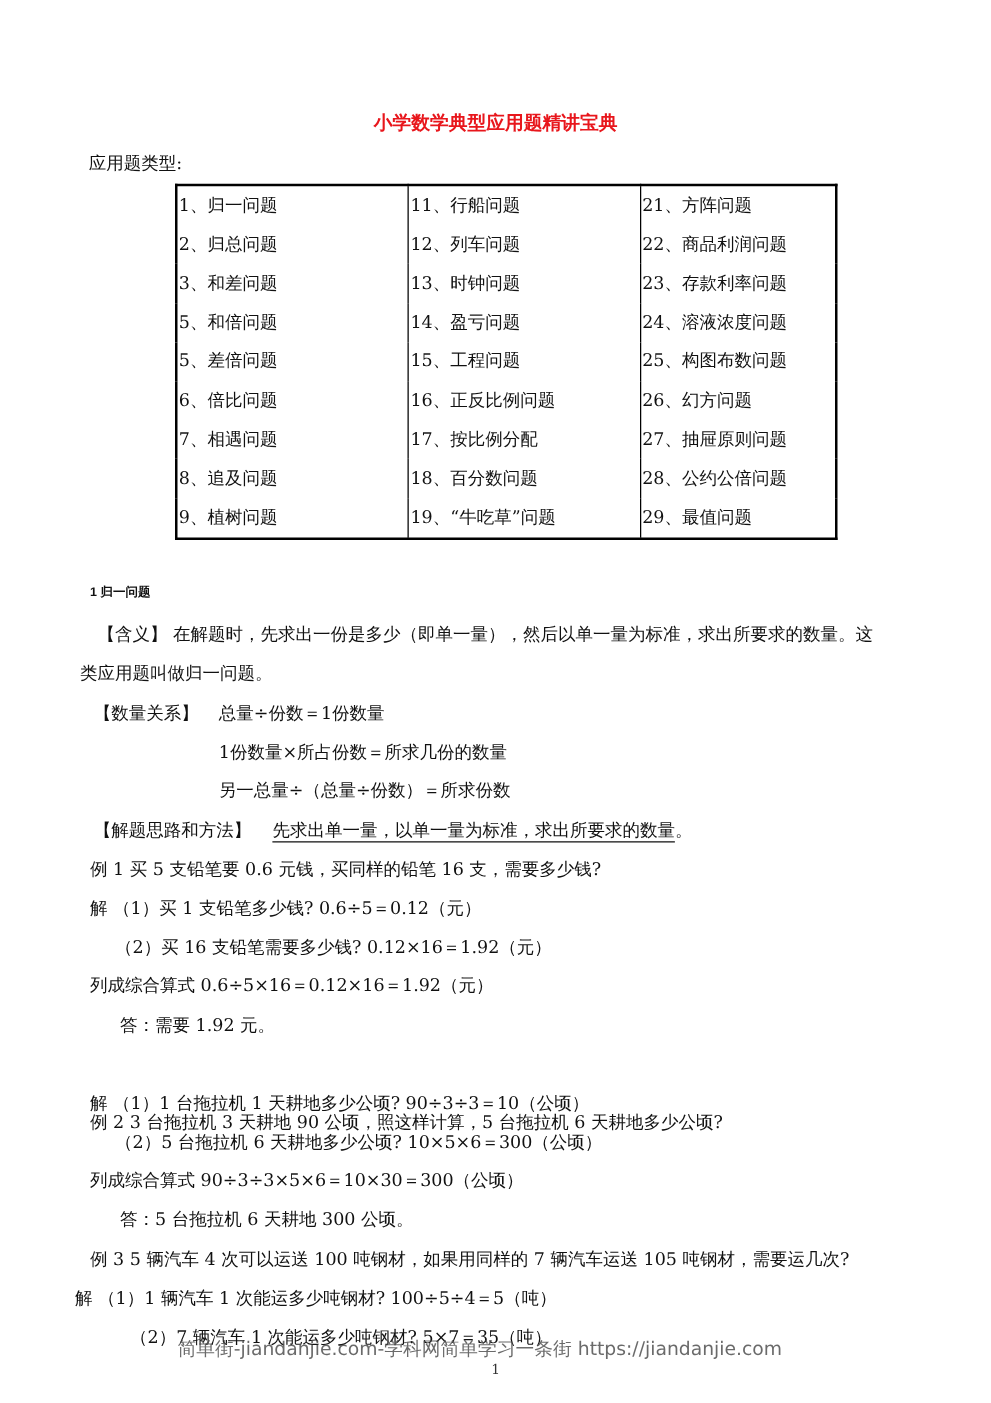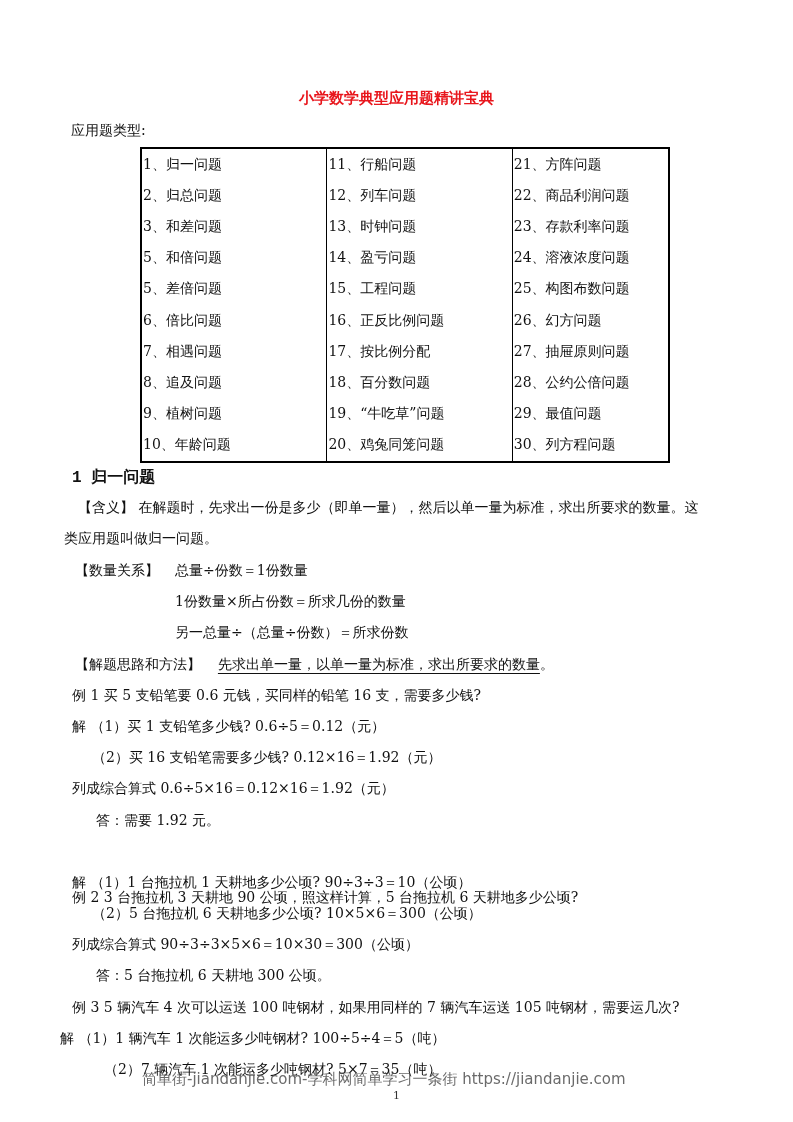--- a/index.html
+++ b/index.html
@@ -24,21 +24,21 @@
   }
   table.types td {
     border-left: 1px solid #000; border-right: 1px solid #000;
     height: 31.2px; padding: 0 0 0 1px; vertical-align: middle;
     white-space: nowrap;
   }
   table.types td.c1 { width: 176px; }
   table.types td.c2 { width: 176px; margin-top: 30px; }
   table.types td.c3 { width: 148px; }
   .line { position: absolute; font-size: 14px; white-space: nowrap; }
-  .sec-title { font-family: Liberation Mono, monospace; font-weight: bold; font-size: 16px; }
+  .sec-title { font-family: Liberation Sans, sans-serif; font-weight: bold; font-size: 10px; }
   .ul { text-decoration: underline; text-underline-offset: 4px; }
   .watermark {
     position: absolute; top: 1070px; left: 142px;
     font-family: "DejaVu Sans", sans-serif; font-size: 15px;
     color: rgba(80,80,80,0.85); white-space: nowrap;
   }
   .pageno {
     position: absolute; top: 1089px; left: 0; width: 793px; text-align: center;
     font-size: 11px; color: #333;
   }
@@ -90,25 +90,20 @@
       <tr>
         <td class="c1">8、追及问题</td>
         <td class="c2">18、百分数问题</td>
         <td class="c3">28、公约公倍问题</td>
       </tr>
       <tr>
         <td class="c1">9、植树问题</td>
         <td class="c2">19、“牛吃草”问题</td>
         <td class="c3">29、最值问题</td>
       </tr>
-      <tr>
-        <td class="c1">10、年龄问题</td>
-        <td class="c2">20、鸡兔同笼问题</td>
-        <td class="c3">30、列方程问题</td>
-      </tr>
     </tbody>
 </table>
 
 <div class="line sec-title" style="top:467px;left:72px;">1 归一问题</div>
 
 <div class="line" style="top:499px;left:78px;">
   <span>【含义】</span>
   <span>在解题时，先求出一份是多少（即单一量），然后以单一量为标准，求出所要求的数量。这</span>
 </div>
 <div class="line" style="top:530px;left:64px;">类应用题叫做归一问题。</div>

